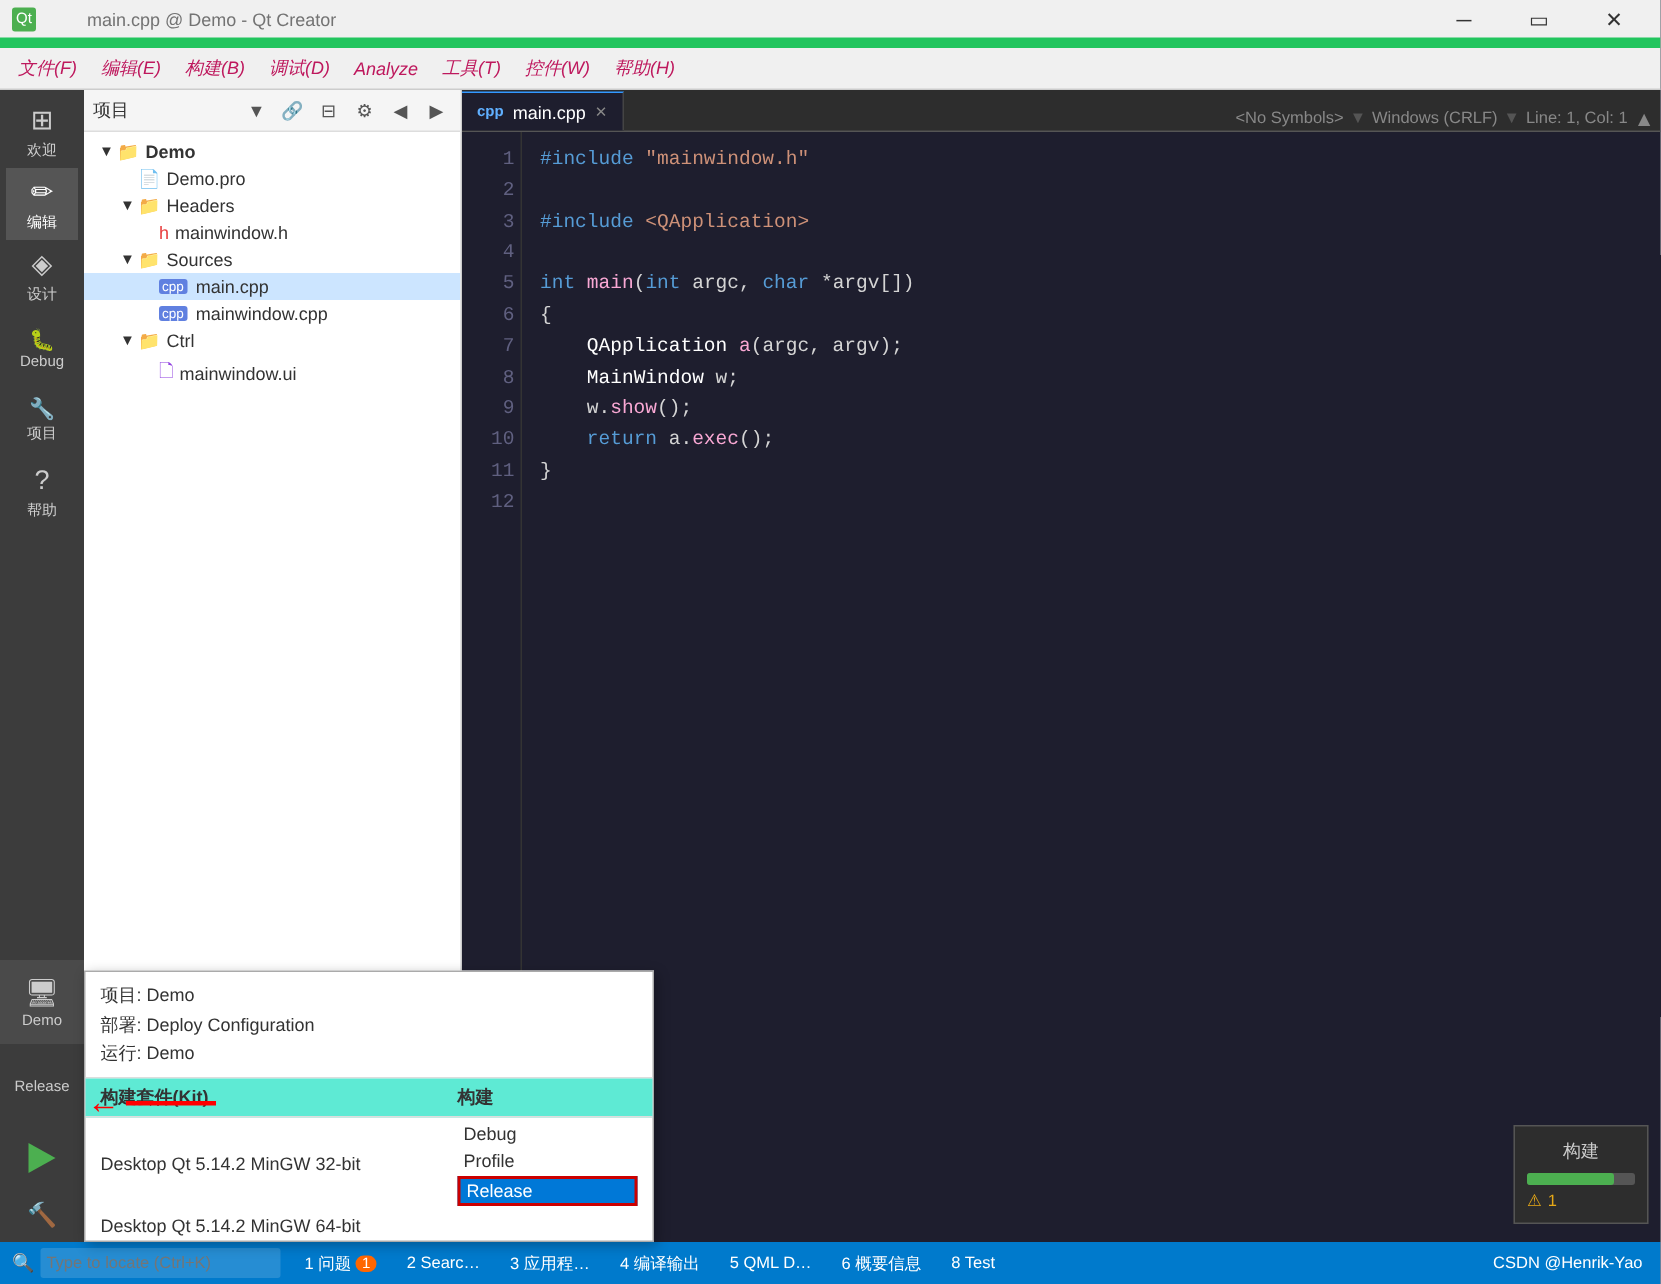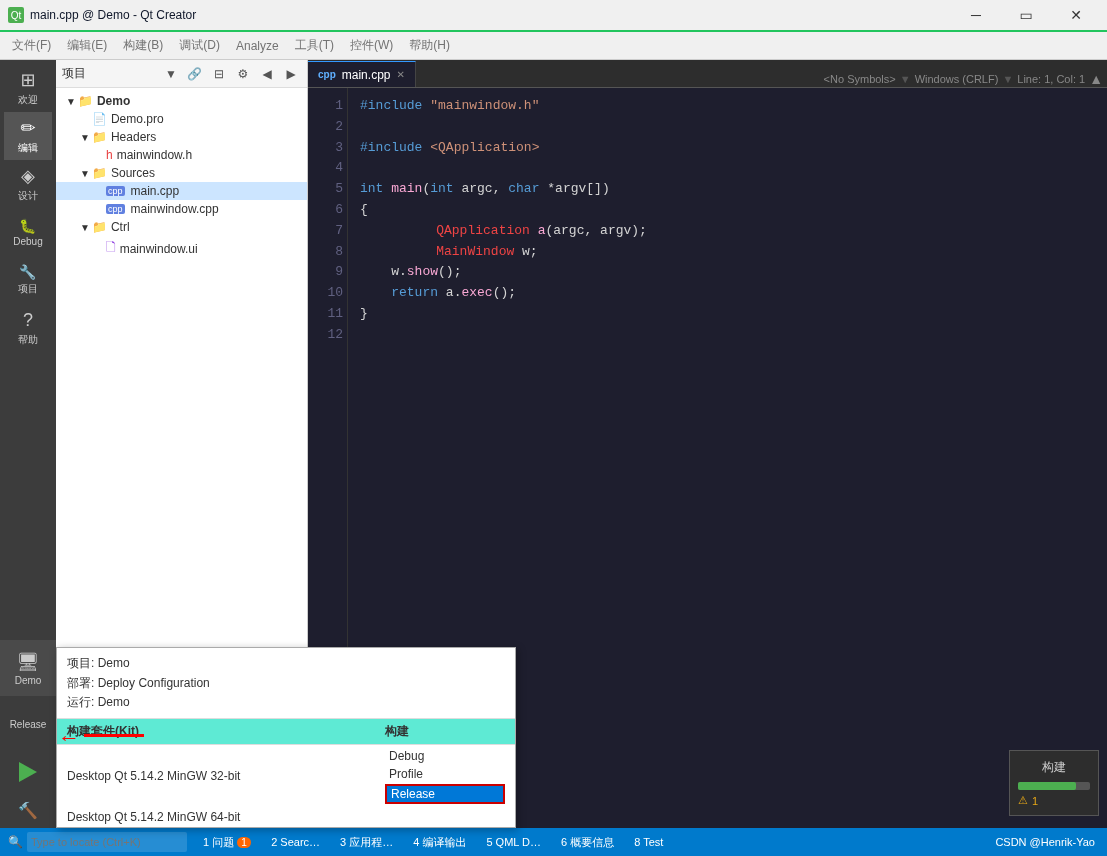--- a/index.html
+++ b/index.html
@@ -13,34 +13,35 @@
       position: relative;
     }
 
     
     #title-bar {
       height: 32px;
       background: #f0f0f0;
       display: flex;
       align-items: center;
       padding: 0 8px;
-      border-bottom: 2px solid #22c55e;
+      border-bottom: 7px solid #22c55e;
+      gap: 28px;
     }
     #title-bar .app-icon {
       width: 16px; height: 16px;
       background: #4CAF50;
       border-radius: 2px;
       margin-right: 6px;
       font-size: 10px;
       color: white;
       display: flex; align-items: center; justify-content: center;
     }
     #title-bar .title-text {
       font-size: 12px;
-      color: #0f172a;
+      color: #737373;
       flex: 1;
     }
     #title-bar .window-controls {
       display: flex; gap: 4px;
     }
     #title-bar .win-btn {
       width: 46px; height: 28px;
       display: flex; align-items: center; justify-content: center;
       cursor: pointer;
       font-size: 14px;
@@ -53,21 +54,22 @@
       background: #f0f0f0;
       display: flex;
       align-items: center;
       padding: 0 4px;
       border-bottom: 1px solid #ccc;
     }
     .menu-item {
       padding: 4px 8px;
       cursor: pointer;
       font-size: 12px;
-      color: #737373;
+      color: #be185d;
+      font-style: italic;
     }
 
     
     #main-layout {
       display: flex;
       height: calc(856px - 32px - 28px - 28px - 28px);
     }
 
     
     #left-sidebar {
@@ -201,28 +203,28 @@
       background: #1e1e2e;
       color: #d4d4d4;
       padding: 8px 12px;
       line-height: 1.6;
       overflow: auto;
     }
     .code-line { display: block; white-space: pre; }
     .kw { color: #569cd6; }
     .str { color: #ce9178; }
     .fn { color: #f9a8d4; }
-    .type { color: #ef4444; margin-left: 45px; }
+    .type { color: #ffffff; }
 
     
     #kit-panel {
       position: absolute;
       left: 56px;
       bottom: 28px;
-      width: 460px;
+      width: 380px;
       background: #ffffff;
       border: 1px solid #aaa;
       box-shadow: 2px 2px 8px rgba(0,0,0,0.3);
       z-index: 100;
     }
     #kit-panel-info {
       padding: 6px 10px;
       font-size: 12px;
       color: #333;
       line-height: 1.6;

